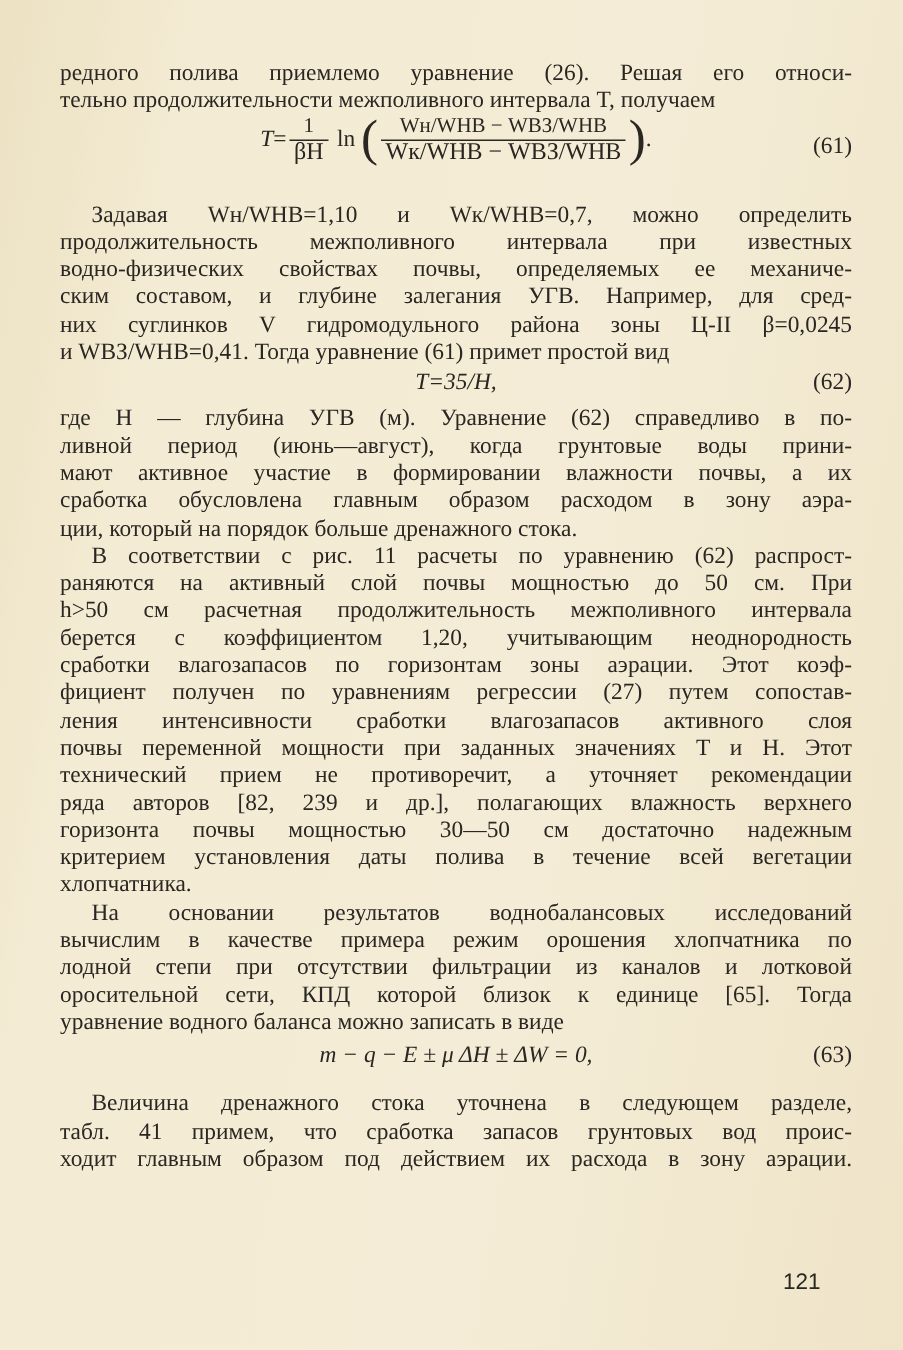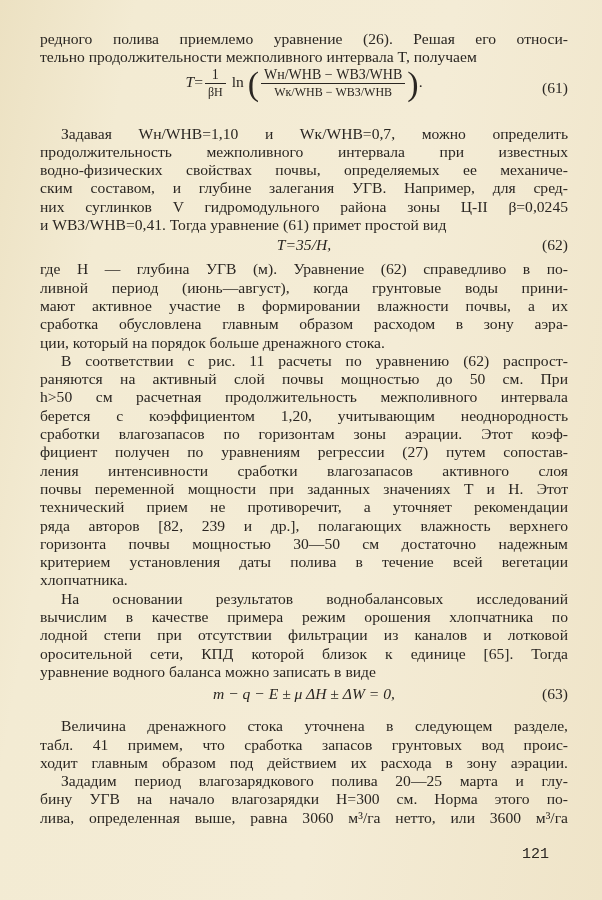--- a/index.html
+++ b/index.html
@@ -5,42 +5,42 @@
   html, body { margin: 0; padding: 0; }
   body {
     width: 602px; height: 900px; overflow: hidden;
     background: #f1e8cf;
     background-image: linear-gradient(100deg, #ece1c2 0%, #f3ebd3 18%, #f4ecd6 60%, #efe4c8 100%);
     font-family: "DejaVu Serif", "Liberation Serif", serif;
     color: #2a2622;
     position: relative;
   }
   .page {
-    position: absolute; left: 40px; top: 30px; width: 528px;
+    position: absolute; left: 40px; top: 40px; width: 528px;
     font-family: "Liberation Serif", serif;
     font-size: 15.6px;
     line-height: 18.3px;
   }
   .p { text-align: justify; margin: 0; }
   .line { display: block; text-align: justify; text-align-last: justify; white-space: nowrap; }
   .line.last { text-align-last: left; }
   .eq {
     position: relative; height: 22px; margin: 2px 0;
   }
   .eq .body { position: absolute; left: 0; right: 0; text-align: center; }
   .eq .num { position: absolute; right: 0; top: 0; margin-left: 36px; }
   i { font-style: italic; }
   .frac { display: inline-block; vertical-align: middle; text-align: center; margin: 0 2px; }
   .frac .n { display: block; border-bottom: 1px solid #2a2622; padding: 0 3px; line-height: 16px; font-size: 14px;}
-  .frac .d { display: block; padding: 0 3px; line-height: 16px; font-size: 12px;}
+  .frac .d { display: block; padding: 0 3px; line-height: 16px; font-size: 16px;}
   .paren { font-size: 34px; vertical-align: middle; font-weight: 100; line-height: 20px; }
   .eq61 { height: 44px; margin: 0 0 14px 0; }
   .eq61 .body { top: 0; }
   .eq61 .num { top: 12px; }
-  .pagenum { position: absolute; left: 522px; top: 846px; font-family: Liberation Mono, monospace; font-size: 15px; }
+  .pagenum { position: absolute; left: 522px; top: 846px; font-family: Liberation Sans, sans-serif; font-size: 15px; }
 </style>
 </head>
 <body>
 
 <div class="page">
 
   <div class="p">
     <span class="line">редного полива приемлемо уравнение (26). Решая его относи-</span>
     <span class="line last">тельно продолжительности межполивного интервала T, получаем</span>
   </div>
@@ -105,20 +105,15 @@
     <span class="num">(63)</span>
   </div>
 
 
   <div class="p">
     <span class="line" style="padding-left:21px">Величина дренажного стока уточнена в следующем разделе,</span>
     <span class="line">табл. 41 примем, что сработка запасов грунтовых вод проис-</span>
     <span class="line">ходит главным образом под действием их расхода в зону аэрации.</span>
   </div>
 
-  <div class="p">
-    <span class="line" style="padding-left:21px">Зададим период влагозарядкового полива 20—25 марта и глу-</span>
-    <span class="line">бину УГВ на начало влагозарядки H=300 см. Норма этого по-</span>
-    <span class="line">лива, определенная выше, равна 3060 м³/га нетто, или 3600 м³/га</span>
-  </div>
 </div>
 
 <div class="pagenum">121</div>
 
 </body></html>

